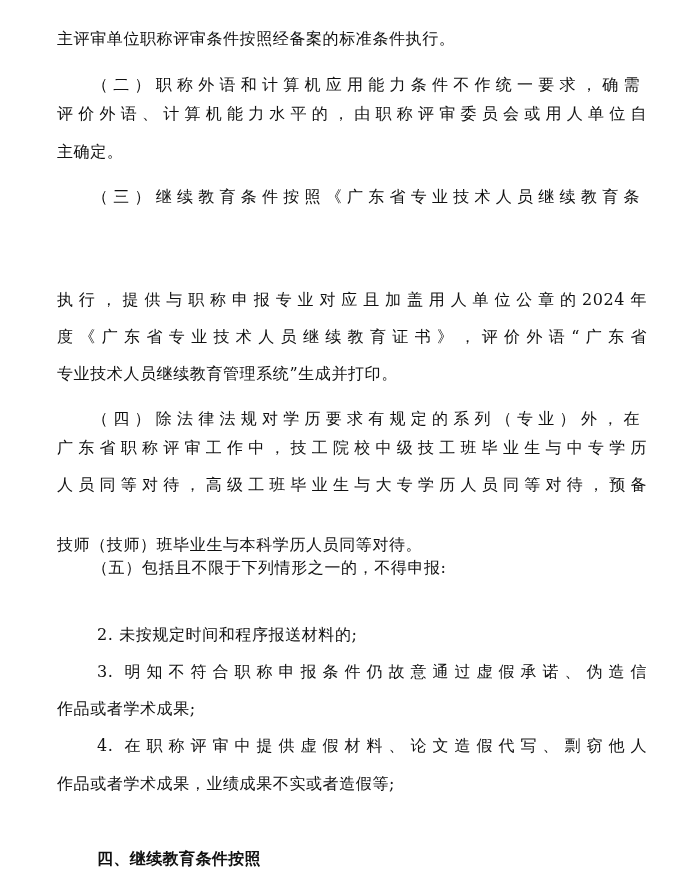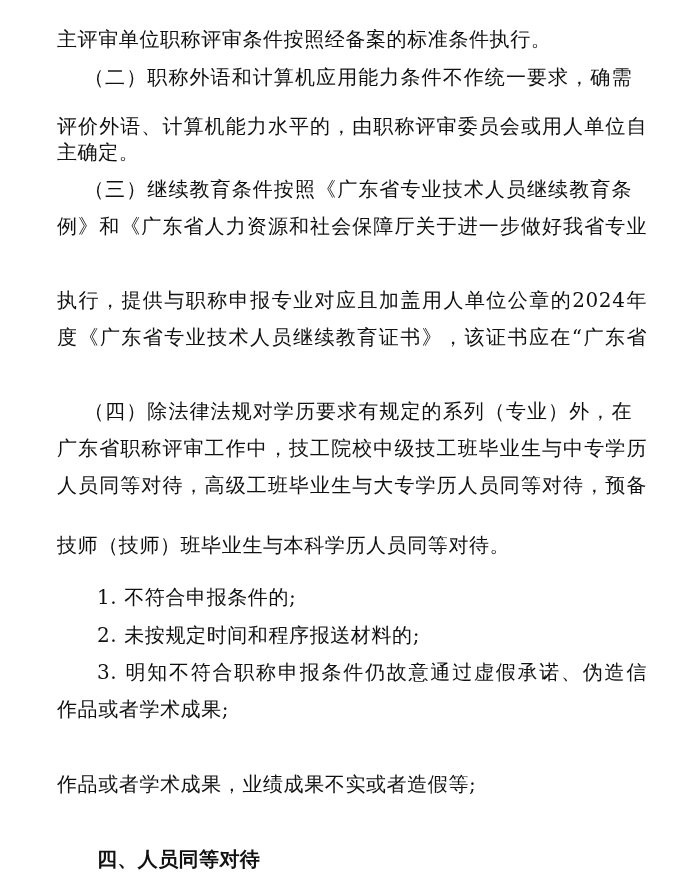--- a/index.html
+++ b/index.html
@@ -20,59 +20,60 @@
       width: 691px;
       height: 875px;
       background: #ffffff;
     }
     .line {
       position: absolute;
       left: 57px;
       width: 590px;
       height: 34px;
       font-family: "DejaVu Serif", "Liberation Serif", serif;
-      font-size: 20px;
+      font-size: 16px;
       line-height: 34px;
       color: #111111;
       white-space: nowrap;
       letter-spacing: 0.6px;
     }
     .line.justify {
       text-align: justify;
       text-align-last: justify;
     }
-    .line.indent2 { left: 84px; width: 548px; }
+    .line.indent2 { left: 92px; width: 548px; margin-top: 8px; }
     .line.indent-num { left: 97px; width: 550px; }
     .line.heading {
       font-family: "DejaVu Sans", "Liberation Sans", sans-serif;
       font-weight: bold;
       left: 97px;
       letter-spacing: 0.4px;
     }
   </style>
 </head>
 <body>
 
 <div class="page">
   <div class="line" style="top:22px">主评审单位职称评审条件按照经备案的标准条件执行。</div>
 
   <div class="line indent2 justify" style="top:60px">（二）职称外语和计算机应用能力条件不作统一要求，确需</div>
-  <div class="line justify" style="top:109px">评价外语、计算机能力水平的，由职称评审委员会或用人单位自</div>
+  <div class="line justify" style="top:97px">评价外语、计算机能力水平的，由职称评审委员会或用人单位自</div>
   <div class="line indent2 justify" style="top:172px">（三）继续教育条件按照《广东省专业技术人员继续教育条</div>
 
   <div class="line" style="top:135px">主确定。</div>
-  <div class="line justify" style="top:209px">例》和《广东省人力资源和社会保障厅关于进一步做好我省专业</div>
   <div class="line justify" style="top:283px">执行，提供与职称申报专业对应且加盖用人单位公章的2024年</div>
-  <div class="line justify" style="top:320px">度《广东省专业技术人员继续教育证书》，该证书应在“广东省</div>
+  <div class="line justify" style="top:320px">度《广东省专业技术人员继续教育证书》，评价外语“广东省</div>
+  <div class="line" style="top:357px">专业技术人员继续教育管理系统”生成并打印。</div>
 
   <div class="line indent2 justify" style="top:394px">（四）除法律法规对学历要求有规定的系列（专业）外，在</div>
   <div class="line justify" style="top:468px">人员同等对待，高级工班毕业生与大专学历人员同等对待，预备</div>
   <div class="line justify" style="top:431px">广东省职称评审工作中，技工院校中级技工班毕业生与中专学历</div>
   <div class="line" style="top:528px">技师（技师）班毕业生与本科学历人员同等对待。</div>
 
-  <div class="line indent-num" style="top:580px">1. 不符合申报条件的;</div>
+  <div class="line indent2" style="top:543px">（五）包括且不限于下列情形之一的，不得申报:</div>
   <div class="line indent-num" style="top:618px">2. 未按规定时间和程序报送材料的;</div>
   <div class="line indent-num justify" style="top:655px">3. 明知不符合职称申报条件仍故意通过虚假承诺、伪造信</div>
   <div class="line" style="top:692px">作品或者学术成果;</div>
+  <div class="line indent-num justify" style="top:729px">4. 在职称评审中提供虚假材料、论文造假代写、剽窃他人</div>
   <div class="line" style="top:767px">作品或者学术成果，业绩成果不实或者造假等;</div>
 
-  <div class="line heading" style="top:842px">四、人员同等对待</div>
+  <div class="line heading" style="top:842px">四、继续教育条件按照</div>
 </div>
 
 </body></html>

